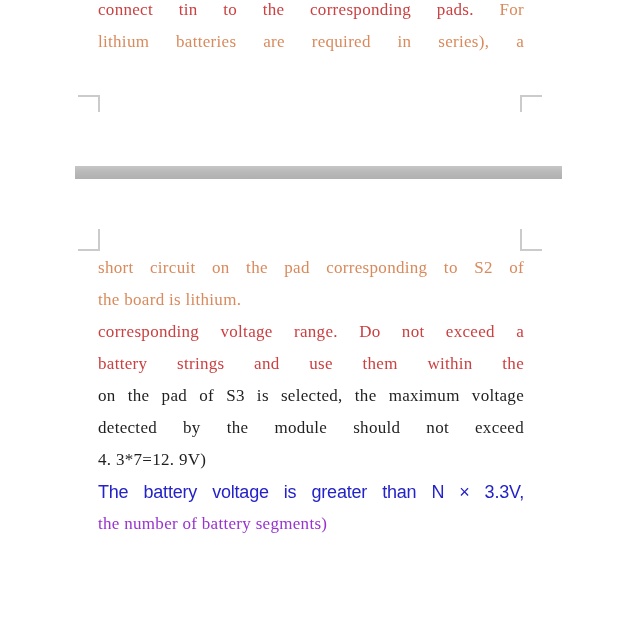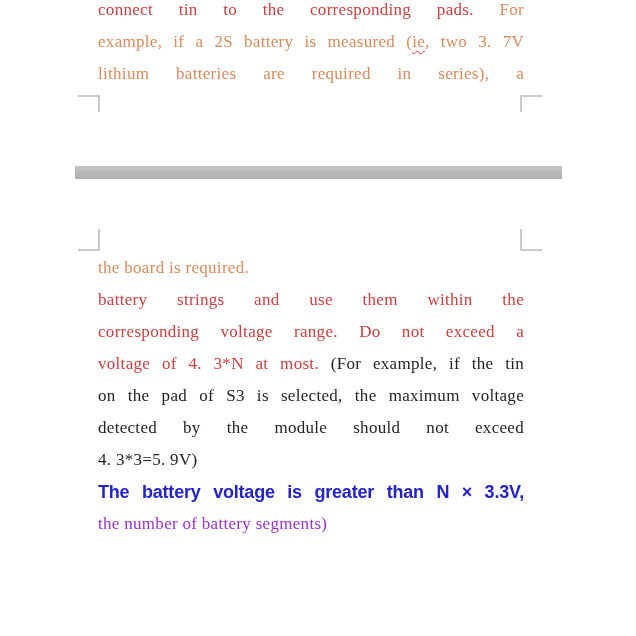--- a/index.html
+++ b/index.html
@@ -27,21 +27,21 @@
   }
   .just { text-align: justify; text-align-last: justify; }
 
   
   .c-red    { color: var(--red); }
   .c-orange { color: var(--orange); }
   .c-black  { color: var(--black); }
   .c-purple { color: var(--purple); }
   .c-blue   {
     font-family: "Liberation Sans", sans-serif;
-    font-weight: 700;
+    font-weight: 400;
     font-size: 18px;
     letter-spacing: -0.2px;
     color: var(--blue);
   }
   .misspelled {
     text-decoration-line: underline;
     text-decoration-style: wavy;
     text-decoration-color: var(--squiggle);
     text-decoration-thickness: 1px;
     text-underline-offset: 3px;
@@ -66,57 +66,53 @@
 <body>
 
 <div id="canvas">
 
   <div class="textcol" id="page1-text">
     <div class="line just">
       <span class="c-red">connect tin to the corresponding pads.</span>
       <span class="c-orange">For</span>
     </div>
     <div class="line just">
-      <span class="c-orange">example, if a 2S battery is measured (</span><span class="c-orange misspelled">ie</span><span class="c-orange">, two 3. 7V</span>
-    </div>
-    <div class="line just">
       <span class="c-orange">lithium batteries are required in series), a</span>
     </div>
   </div>
 
   <div class="mark" id="mark-p1-left"></div>
   <div class="mark" id="mark-p1-right"></div>
 
   <div id="separator"></div>
 
   <div class="mark" id="mark-p2-left"></div>
   <div class="mark" id="mark-p2-right"></div>
 
   <div class="textcol" id="page2-text">
+    <div class="line just">
+      <span class="c-orange">short circuit on the pad corresponding to S2 of</span>
+    </div>
     <div class="line">
-      <span class="c-orange">the board is required.</span>
-    </div>
-    <div class="line just">
-      <span class="c-red">battery strings and use them within the</span>
+      <span class="c-orange">the board is lithium.</span>
     </div>
     <div class="line just">
       <span class="c-red">corresponding voltage range. Do not exceed a</span>
     </div>
     <div class="line just">
-      <span class="c-red">voltage of 4. 3*N at most.</span>
-      <span class="c-black">(For example, if the tin</span>
+      <span class="c-red">battery strings and use them within the</span>
     </div>
     <div class="line just">
       <span class="c-black">on the pad of S3 is selected, the maximum voltage</span>
     </div>
     <div class="line just">
       <span class="c-black">detected by the module should not exceed</span>
     </div>
     <div class="line">
-      <span class="c-black">4. 3*3=5. 9V)</span>
+      <span class="c-black">4. 3*7=12. 9V)</span>
     </div>
     <div class="line just">
       <span class="c-blue">The battery voltage is greater than N × 3.3V,</span>
     </div>
     <div class="line">
       <span class="c-purple">the number of battery segments)</span>
     </div>
   </div>
 
 </div>

